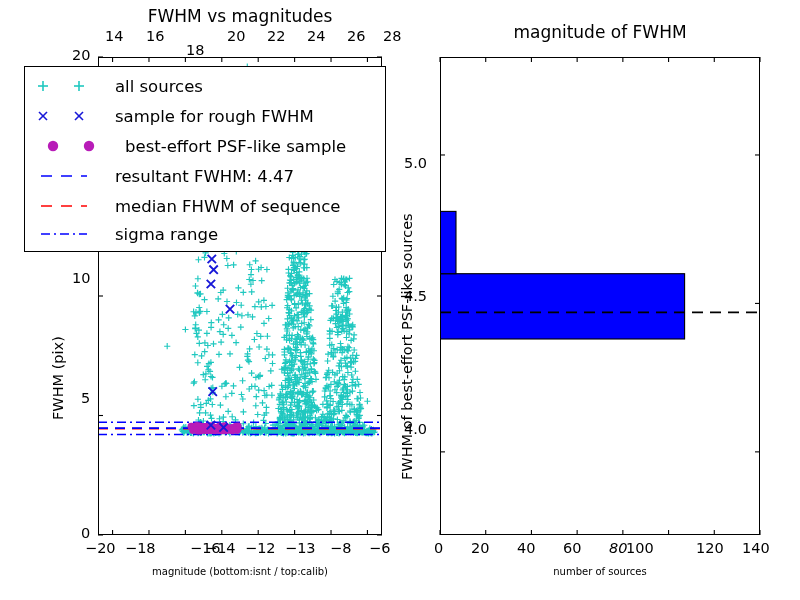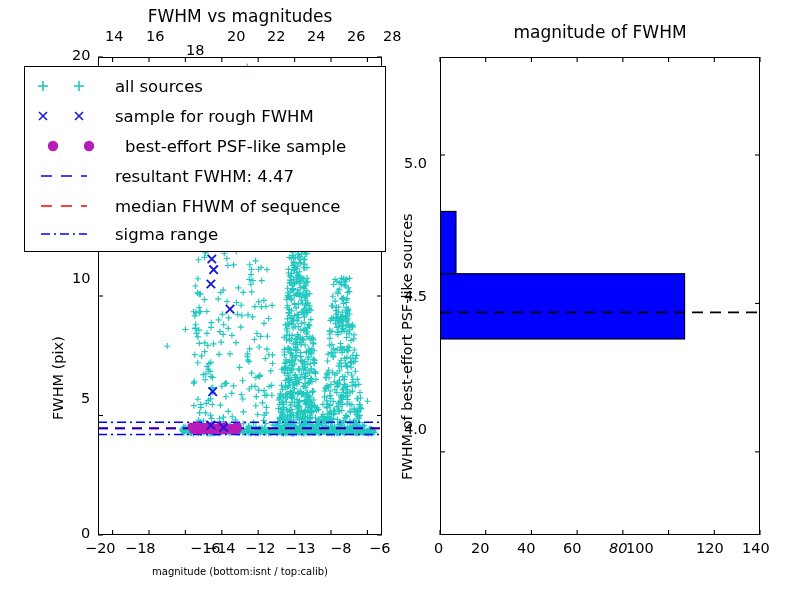--- a/index.html
+++ b/index.html
@@ -297,20 +297,21 @@
 
   <div class="ticklbl" style="left:434px;top:540px;">0</div>
   <div class="ticklbl" style="left:471px;top:540px;">20</div>
   <div class="ticklbl" style="left:517px;top:540px;">40</div>
   <div class="ticklbl" style="left:563px;top:540px;">60</div>
   <div class="ticklbl" style="left:609px;top:540px;font-style:italic;">80</div>
   <div class="ticklbl" style="left:626px;top:540px;">100</div>
   <div class="ticklbl" style="left:696px;top:540px;">120</div>
   <div class="ticklbl" style="left:742px;top:540px;text-align:center;">140</div>
 
+  <div class="axlbl" style="left:440px;top:566px;width:320px;text-align:center;">number of sources</div>
 
   <div class="vaxlbl" style="left:399px;top:480px;">FWHM of best-effort PSF-like sources</div>
 
   <div class="axes" style="left:440px;top:57px;width:320px;height:478px;"></div>
 
   <svg width="800" height="600" style="z-index:5;pointer-events:none;">
     <defs>
       <clipPath id="clipR">
           <rect x="441" y="58" width="318" height="476"></rect>
         </clipPath>

